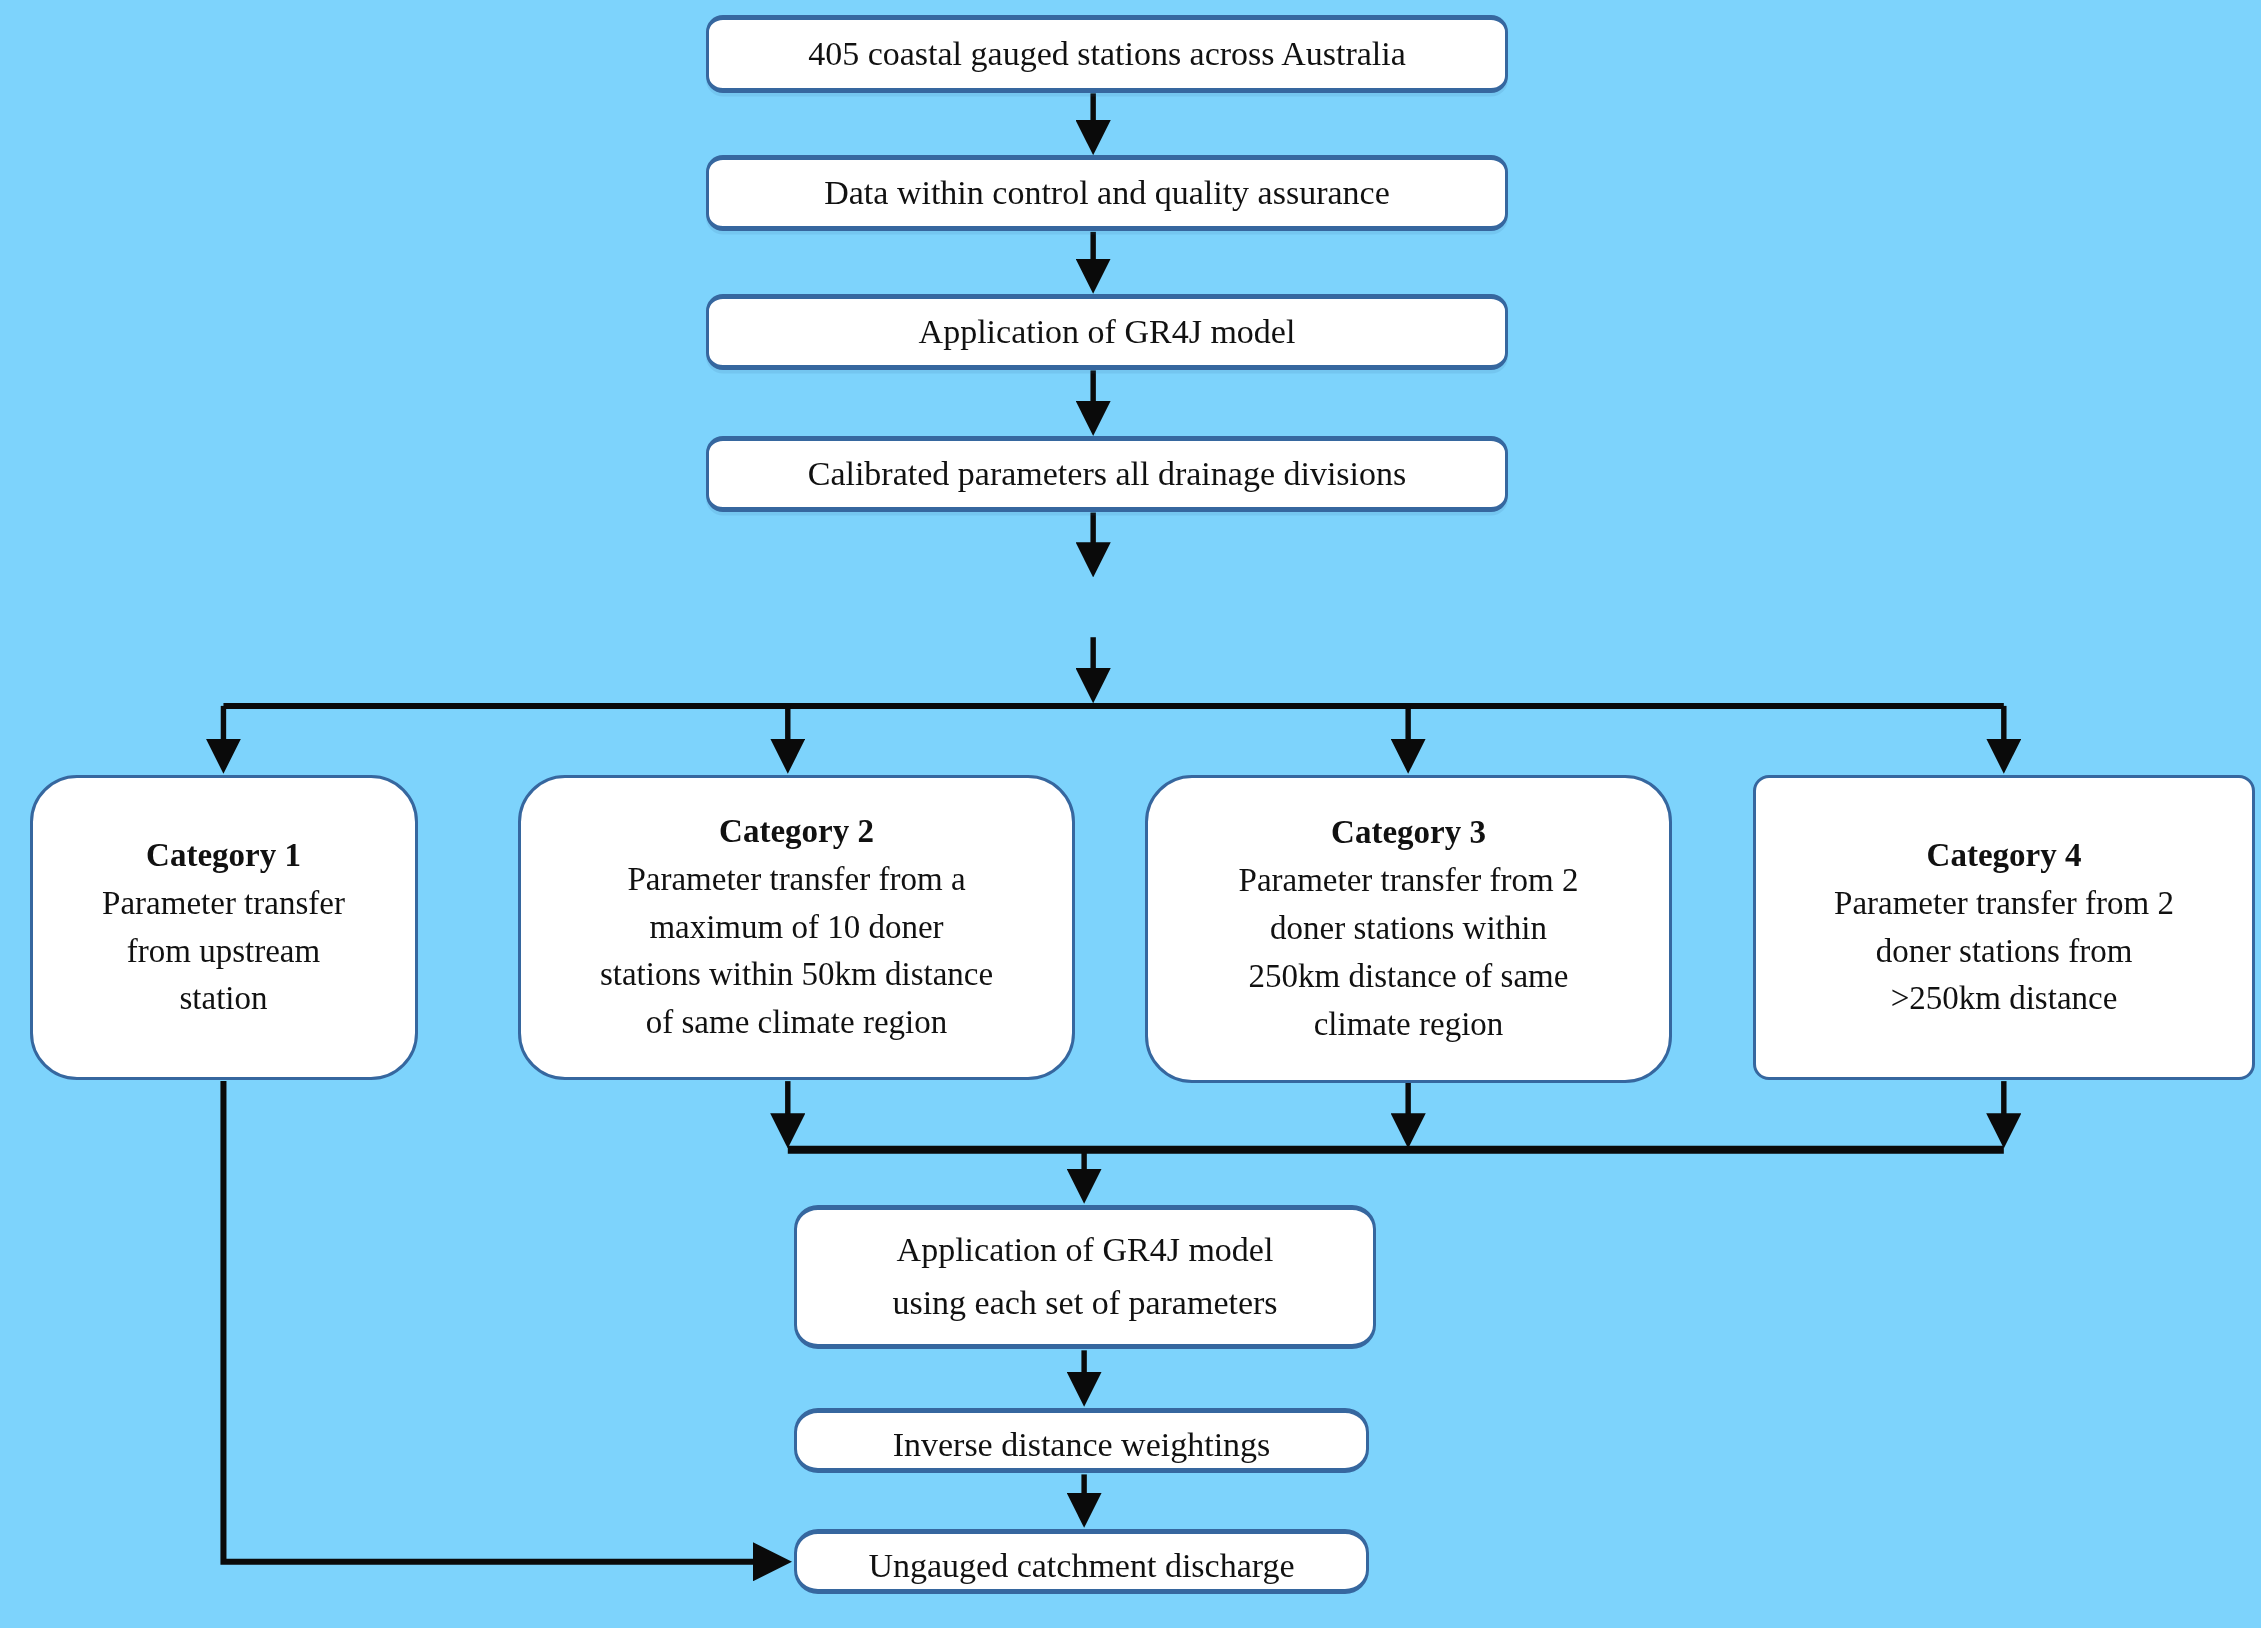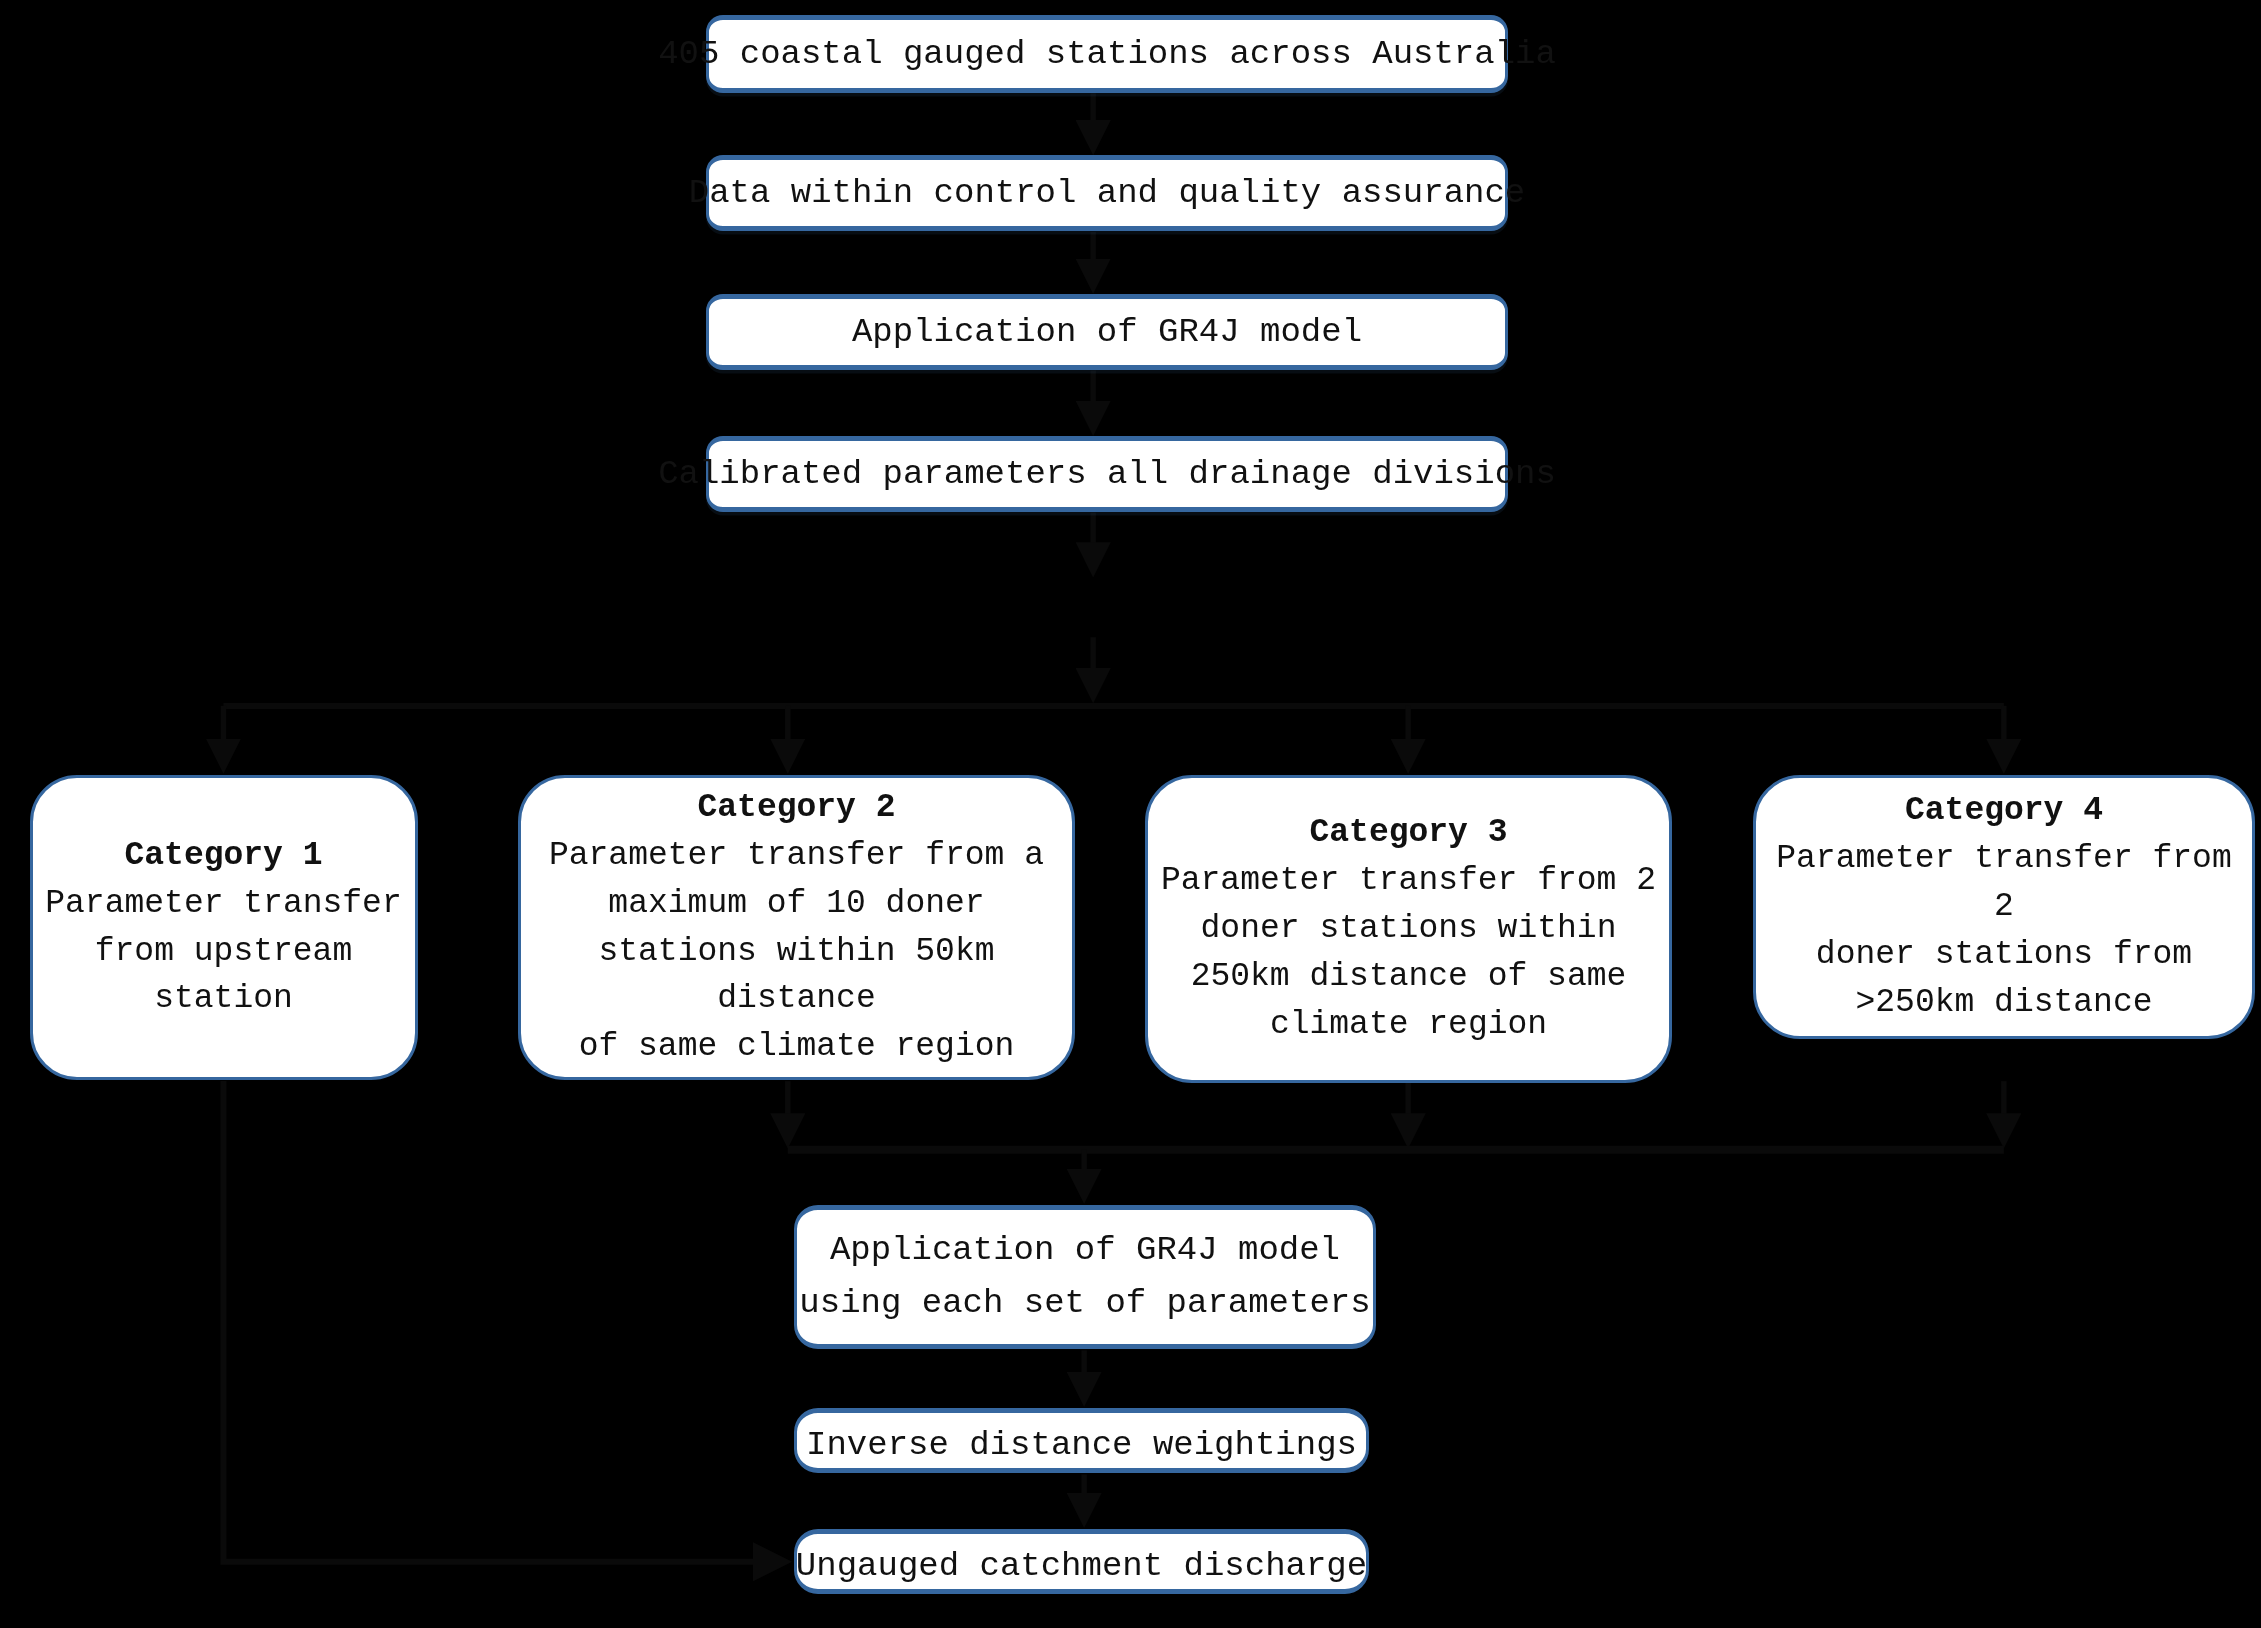--- a/index.html
+++ b/index.html
@@ -6,22 +6,22 @@
     --border-blue:#36679f;
     --line-black:#0a0a0a;
     --text:#111111;
     --fill:#ffffff;
   }
   html,body{margin:0;padding:0;background:#ffffff;}
   #canvas{
     position:relative;
     width:2261px;
     height:1628px;
-    background:#000000;
-    font-family:Liberation Mono, monospace;
+    background:#7dd3fc;
+    font-family:Liberation Serif, serif;
     color:var(--text);
     overflow:hidden;
   }
   #connectors{
     position:absolute;left:0;top:0;width:2261px;height:1628px;
     pointer-events:none;
   }
   .box{
     position:absolute;
     background:var(--fill);
@@ -128,21 +128,21 @@
   </div>
 
   <div class="box catbox" style="left:1145px;top:775px;width:527px;height:308px;">
     <div class="cat-title">Category 3</div>
     <div class="cat-body">Parameter transfer from 2
 doner stations within
 250km distance of same
 climate region</div>
   </div>
 
-  <div class="box catbox" style="left:1753px;top:775px;width:502px;height:264px;">
+  <div class="box catbox" style="left:1753px;top:775px;width:502px;height:305px;border-radius:16px;">
     <div class="cat-title">Category 4</div>
     <div class="cat-body">Parameter transfer from 2
 doner stations from
 &gt;250km distance</div>
   </div>
 
   <div class="box bottombox prewrap" style="left:794px;top:1205px;width:582px;height:144px;">
     <span class="prewrap">Application of GR4J model
 using each set of parameters</span>
   </div>

